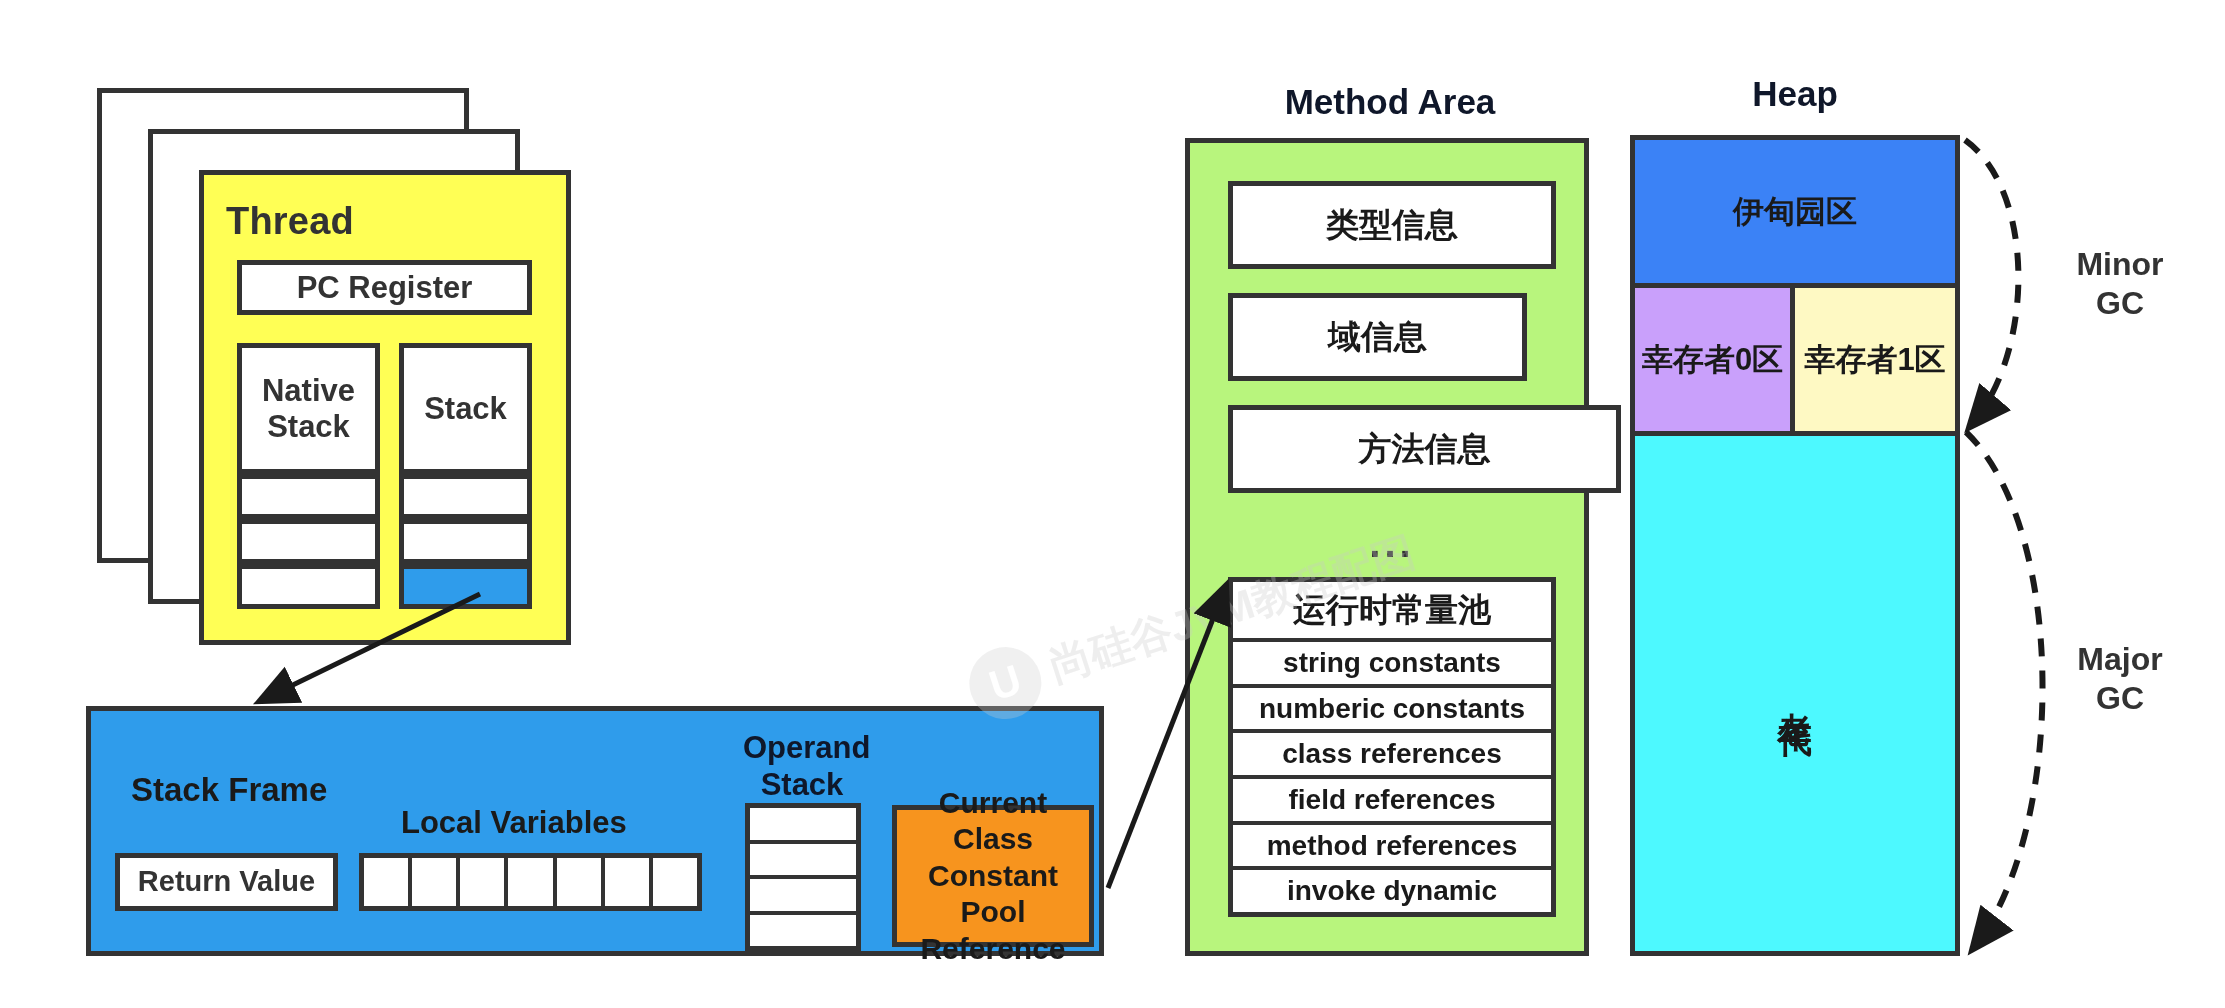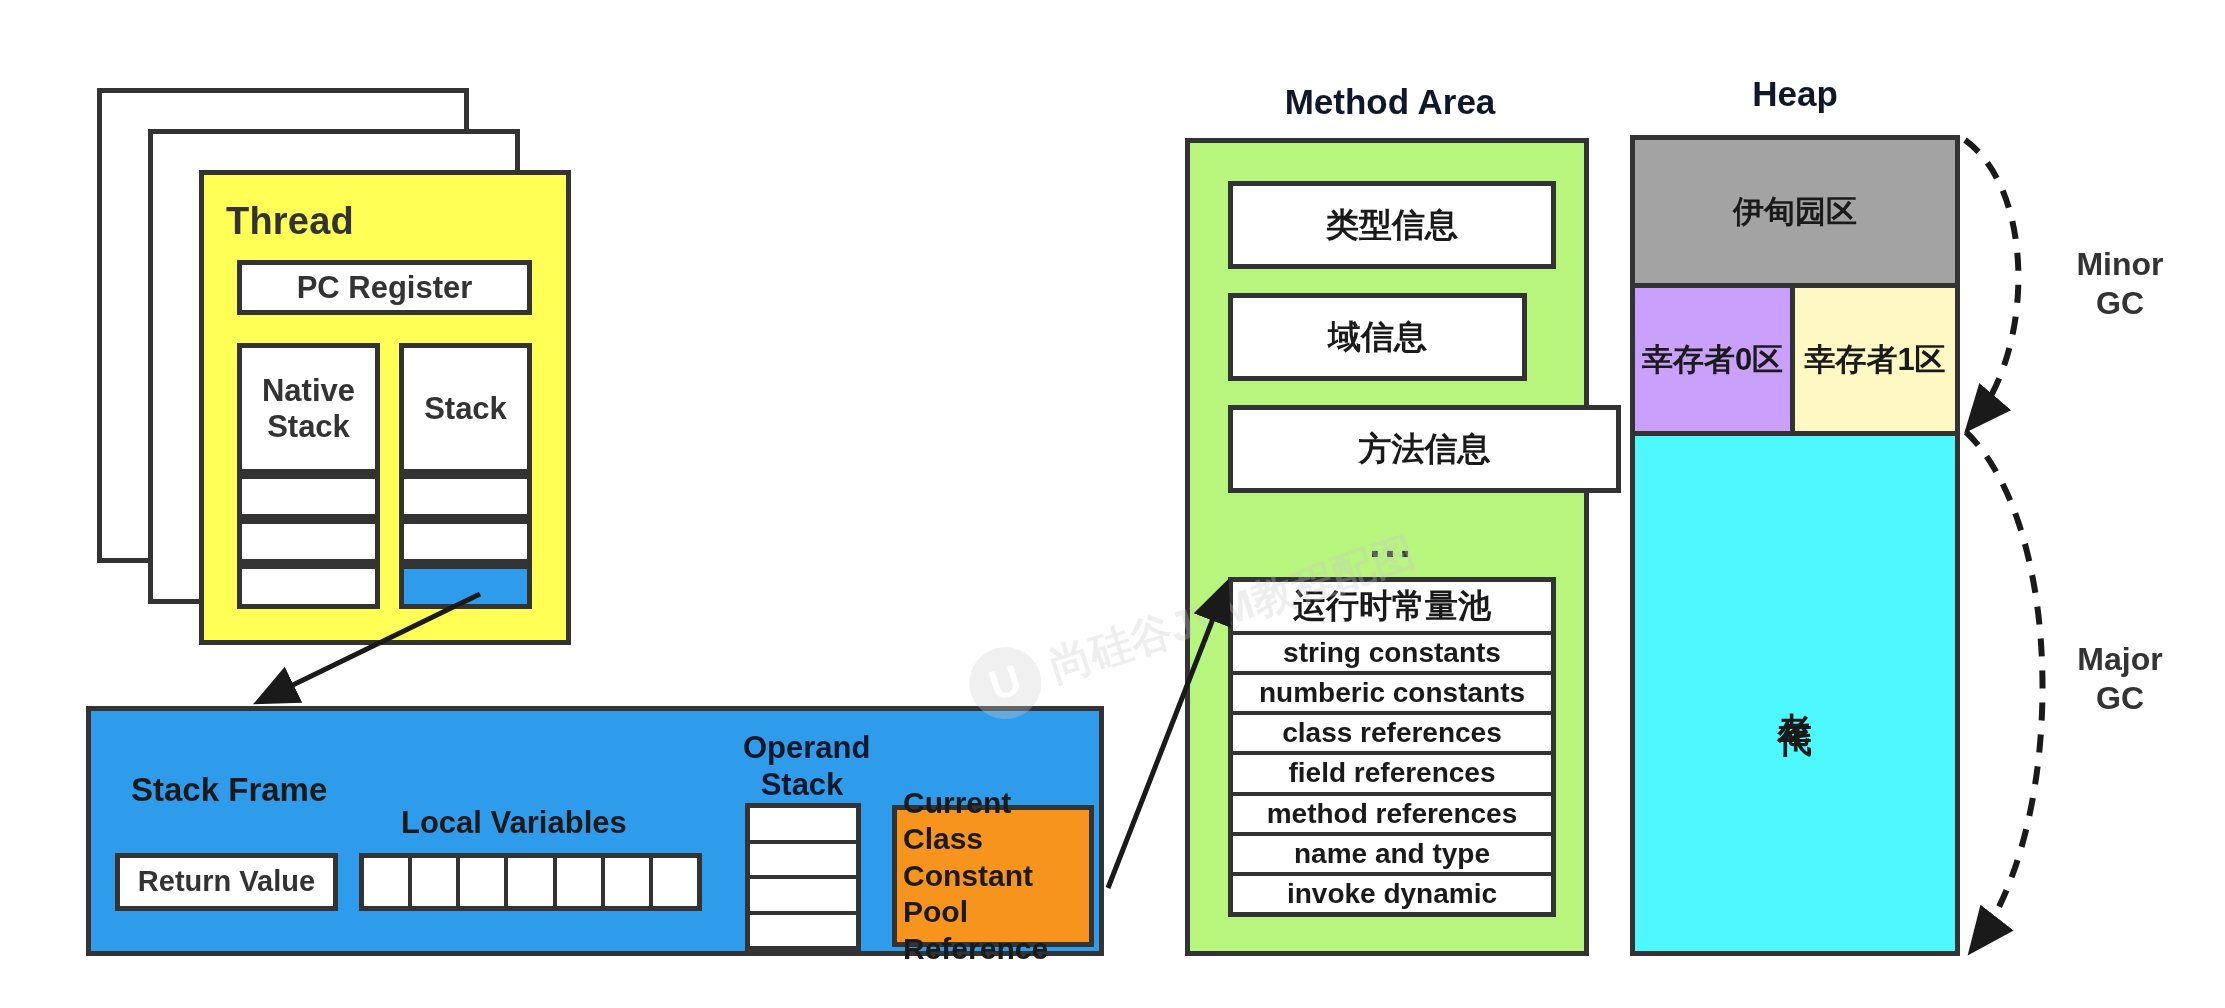--- a/index.html
+++ b/index.html
@@ -29,21 +29,21 @@
   .frame-box{background:#2f9ceb;border:5px solid #333333;}
   .frame-label{font-size:33px;font-weight:bold;color:#1a1a1a;}
   .lv-grid{display:flex;border:5px solid #333;background:#fff;box-sizing:border-box;}
   .lv-cell{flex:1 1 0;border-right:4px solid #333;box-sizing:border-box;}
   .lv-cell:last-child{border-right:none;}
   .op-stack{display:flex;flex-direction:column;border:5px solid #333;background:#fff;box-sizing:border-box;}
   .op-cell{flex:1 1 0;border-bottom:4px solid #333;box-sizing:border-box;}
   .op-cell:last-child{border-bottom:none;}
   .ccpr{
     background:#f7941e;border:5px solid #333;box-sizing:border-box;
-    display:flex;align-items:center;justify-content:center;text-align:left;
+    display:flex;align-items:center;justify-content:center;text-align:center;
     font-size:30px;font-weight:bold;color:#1a1a1a;line-height:1.22;padding:0 6px;
   }
 
   
   .area-title{font-size:35px;font-weight:bold;color:#0f172a;text-align:center;}
   .method-box{background:#b8f57d;border:5px solid #333;}
   .ma-item{
     background:#fff;border:5px solid #333;box-sizing:border-box;
     display:flex;align-items:center;justify-content:center;
     font-size:33px;font-weight:bold;color:#1a1a1a;
@@ -184,33 +184,30 @@
     <div class="cp-row">
       <span>class references</span>
     </div>
     <div class="cp-row">
       <span>field references</span>
     </div>
     <div class="cp-row">
       <span>method references</span>
     </div>
     <div class="cp-row">
-      <span>name and type</span>
-    </div>
-    <div class="cp-row">
       <span>invoke dynamic</span>
     </div>
   </div>
 </div>
 
 <div class="abs area-title" style="left:1630px;top:74px;width:330px;">Heap</div>
 
 <div class="abs heap-box" style="left:1630px;top:135px;width:330px;height:821px;">
 
-  <div class="abs heap-reg" style="left:0;top:0;width:320px;height:148px;background:#a3a3a3;border-bottom:5px solid #333;">
+  <div class="abs heap-reg" style="left:0;top:0;width:320px;height:148px;background:#3b82f6;border-bottom:5px solid #333;">
     <span>伊甸园区</span>
   </div>
 
   <div class="abs heap-reg" style="left:0;top:148px;width:160px;height:148px;background:#c9a0fb;border-right:5px solid #333;border-bottom:5px solid #333;">
     <span>幸存者0区</span>
   </div>
 
   <div class="abs heap-reg" style="left:160px;top:148px;width:160px;height:148px;background:#fef9c3;border-bottom:5px solid #333;">
     <span>幸存者1区</span>
   </div>

